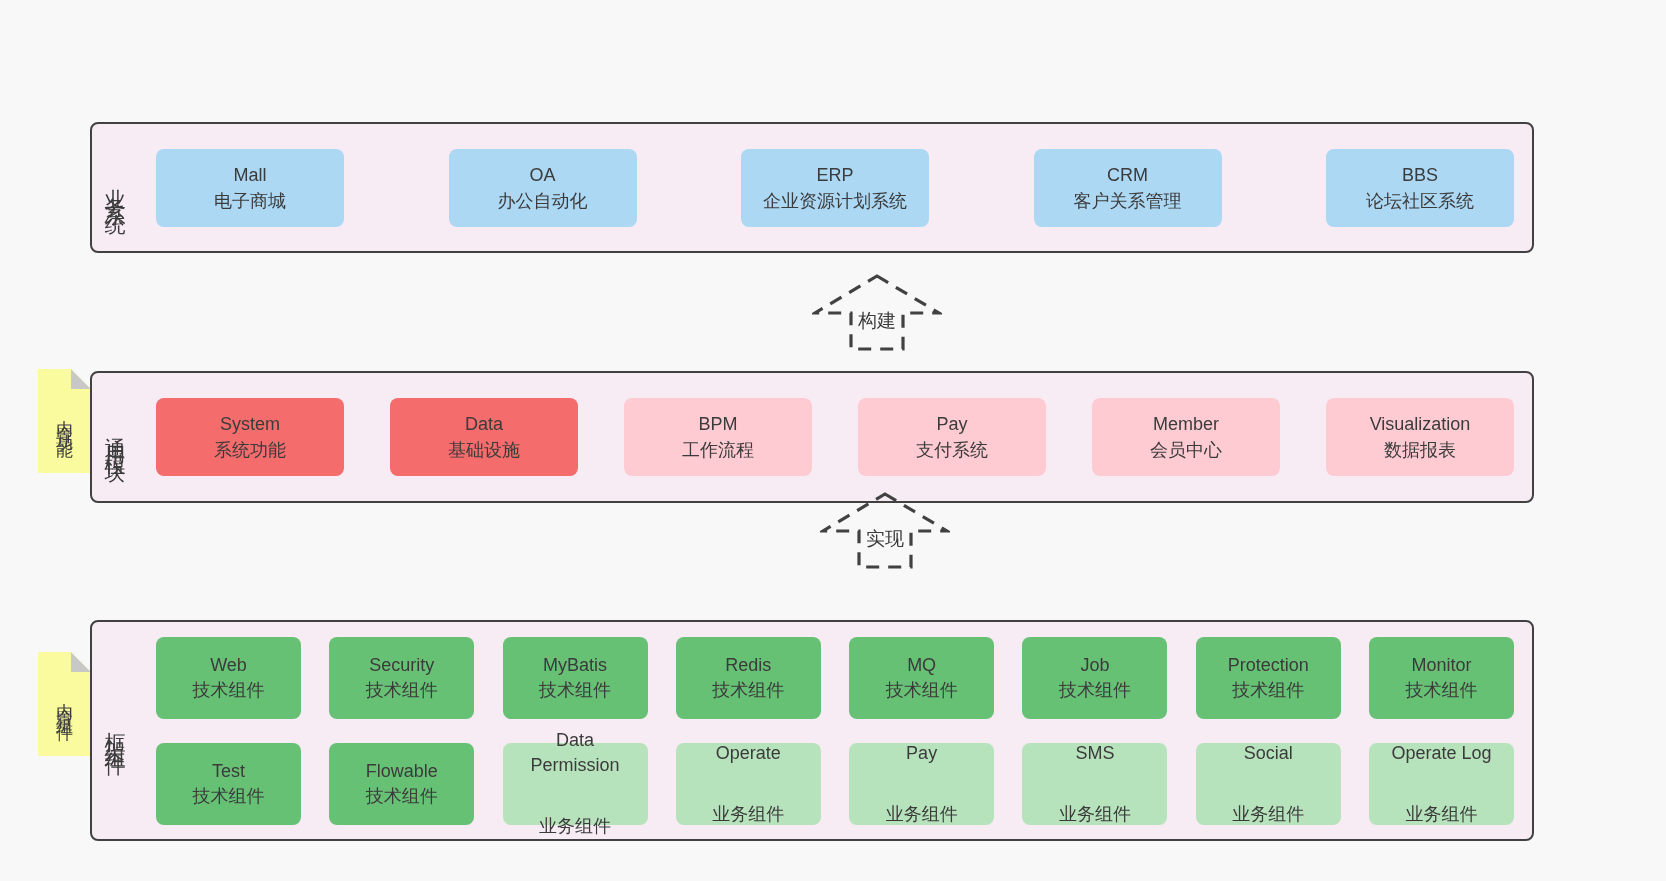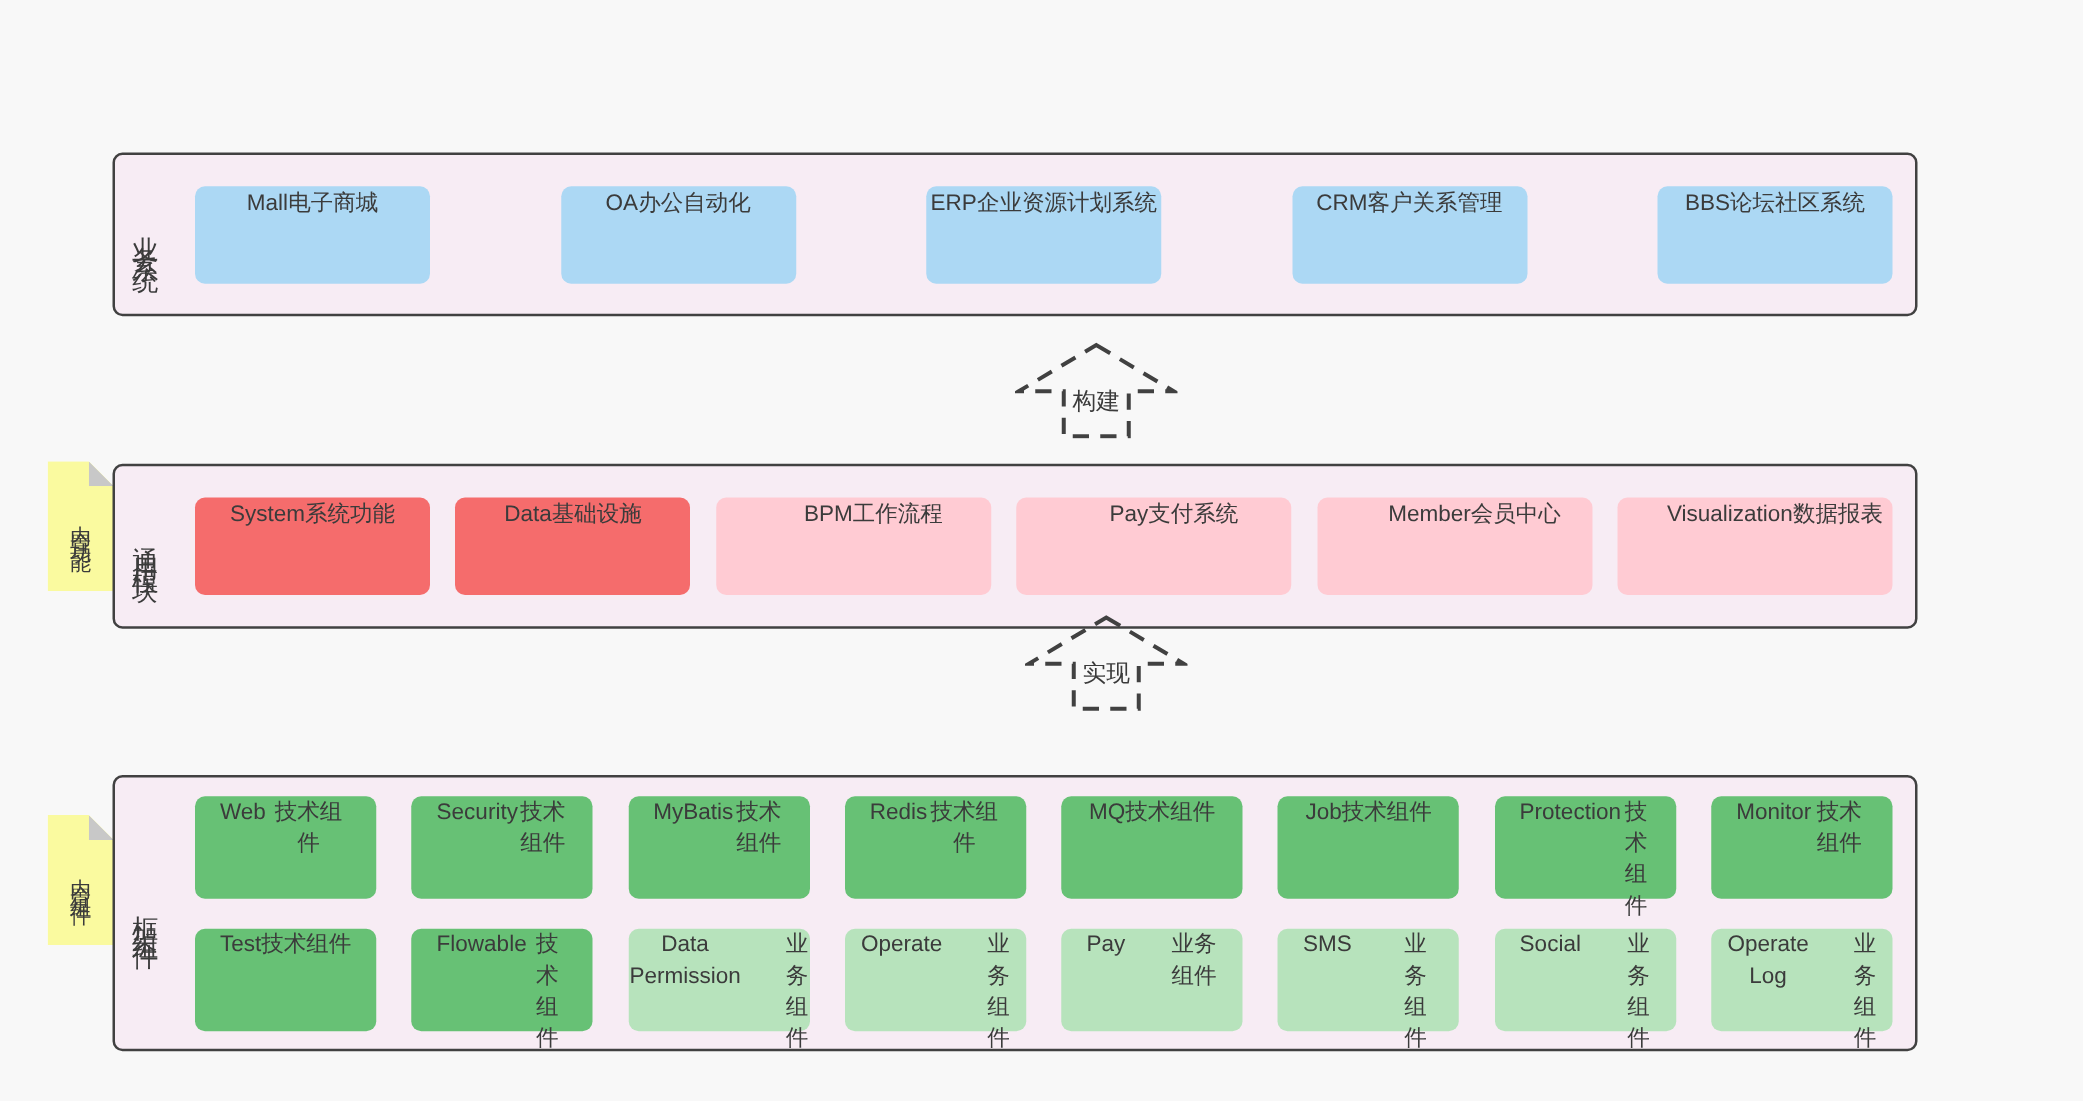--- a/index.html
+++ b/index.html
@@ -29,38 +29,38 @@
     color:var(--text, #3b3b3b);
     white-space:nowrap;
   }
 
   .boxes {
     position:absolute; left:64px; right:18px; top:0; bottom:0;
     display:flex; align-items:center; justify-content:space-between;
   }
   .box {
     border-radius:8px;
-    display:flex; flex-direction:row;
-    justify-content:center;
+    display:flex; flex-direction:column;
+    align-items:center; justify-content:center;
     text-align:center;
     font-size:18px; line-height:26px;
   }
   .boxes-6 .box { width:188px; height:78px; }
 
   .grid {
     position:absolute; left:64px; right:18px; top:0; bottom:0;
     display:flex; flex-direction:column; justify-content:center;
     gap:24px;
   }
   .row8 { display:flex; justify-content:space-between; }
   .row8 .box { width:145px; height:82px; font-size:18px; line-height:25px; padding:0 20px; box-sizing:border-box; }
 
   .blue        { background:var(--blue, #acd8f4); }
   .red         { background:var(--red, #f56c6c); }
-  .pink        { background:var(--pink, #ffcbd3);padding-left:32px; }
+  .pink        { background:var(--pink, #ffcbd3); }
   .green       { background:var(--green, #67c175); }
   .light-green { background:var(--light-green, #b7e3bc);gap:36px; }
 
   .arrow { position:absolute; width:130px; height:78px; }
   .arrow-1 { left:812px; top:273px; }
   .arrow-2 { left:820px; top:491px; }
   .arrow svg { position:absolute; left:0; top:0; width:100%; height:100%; }
   .arrow svg path {
     fill:none; stroke:var(--border, #3a3a3a); stroke-width:3.2;
     stroke-dasharray:13 9;

